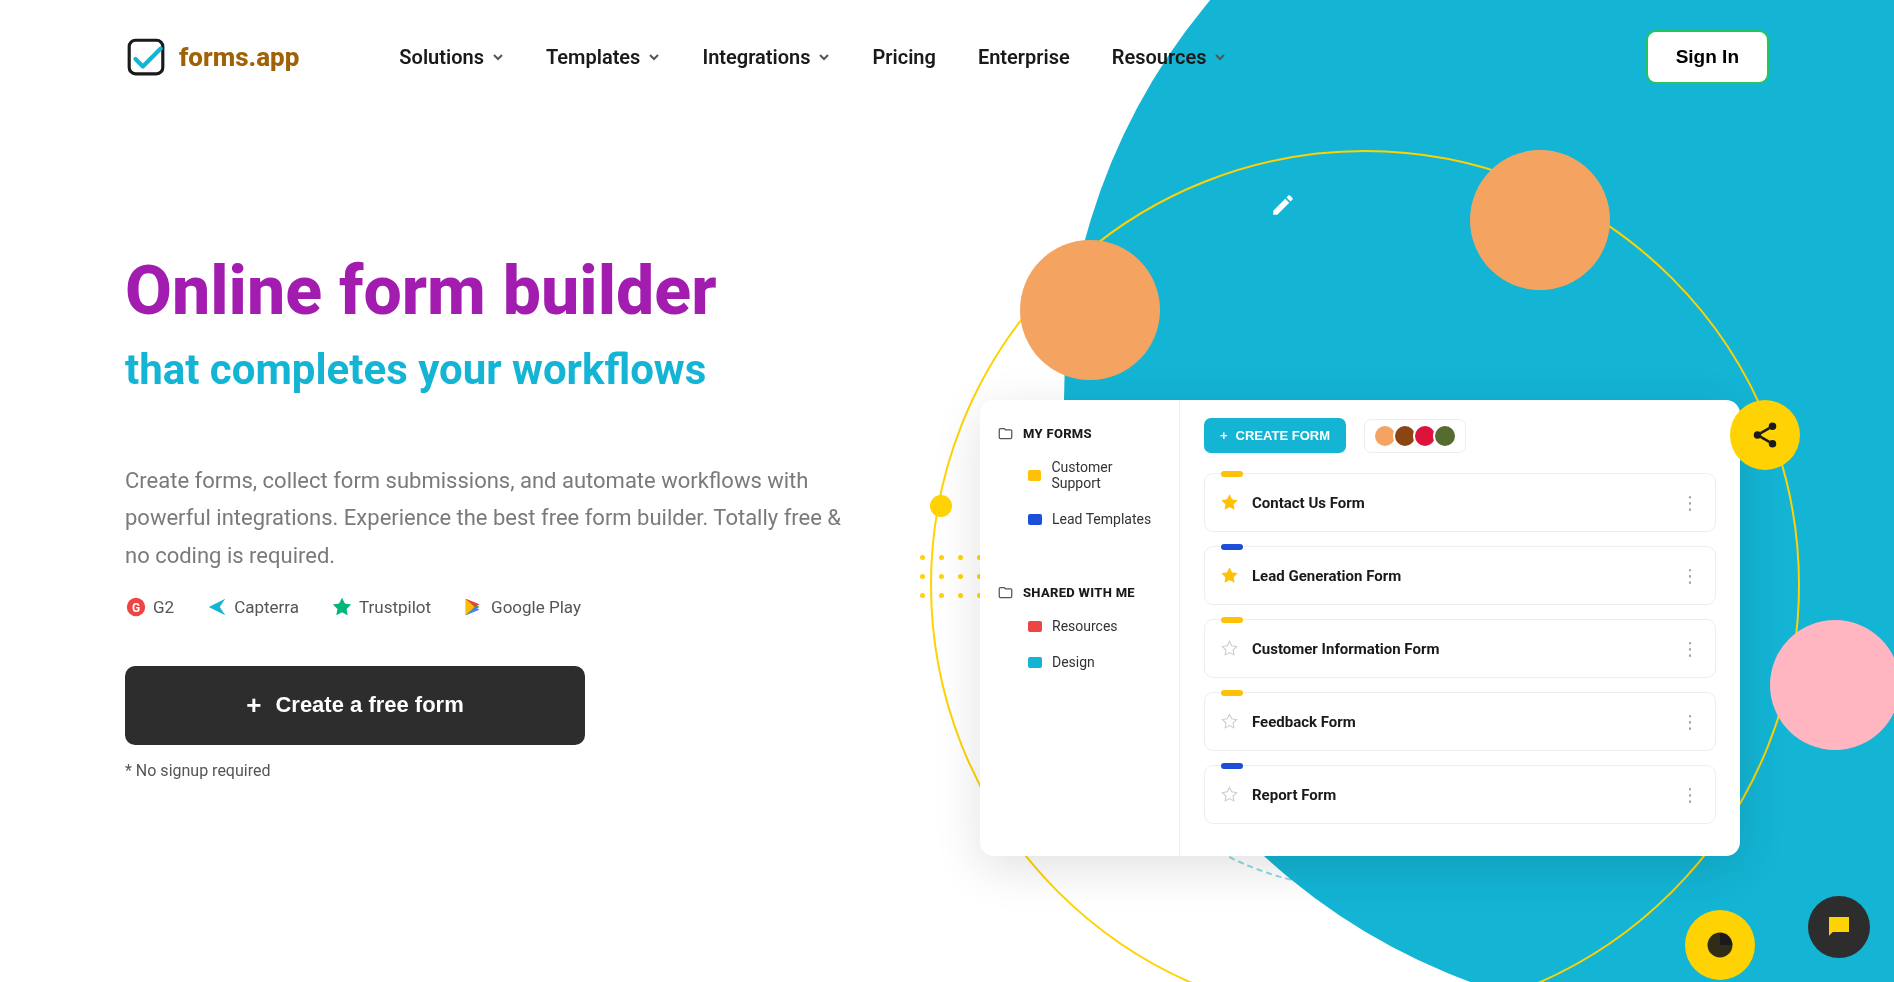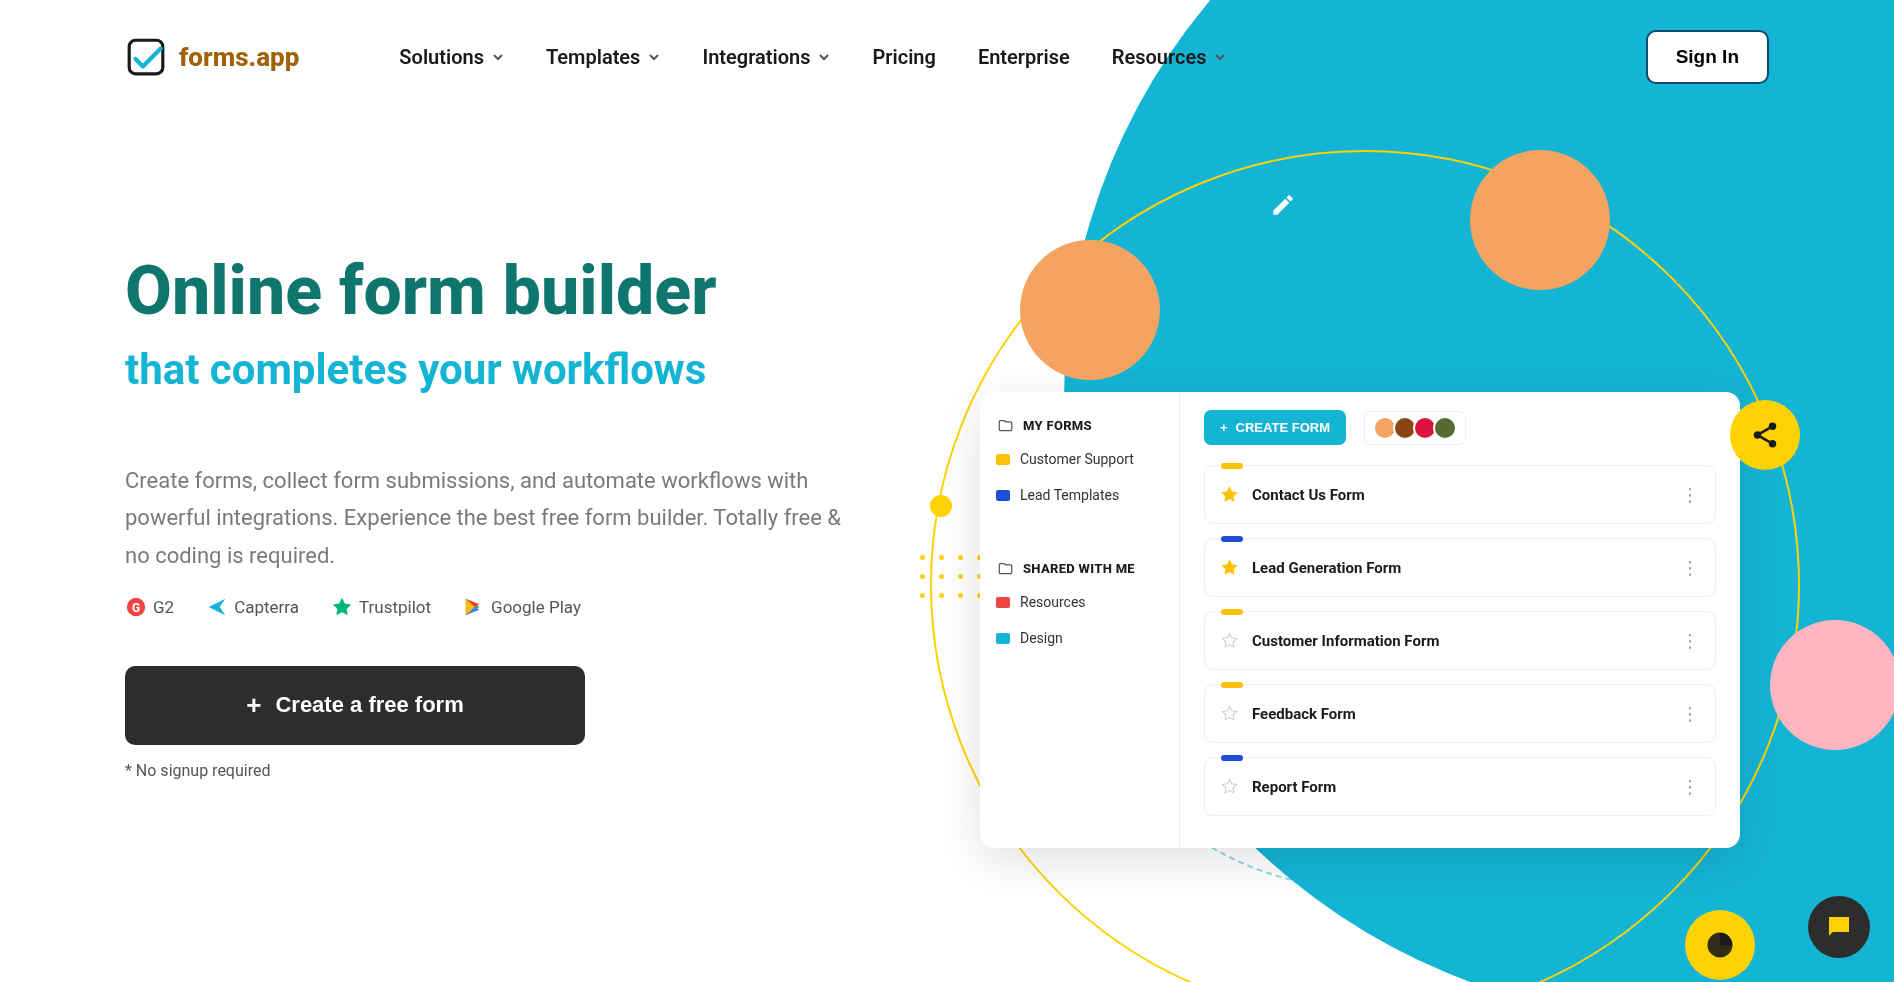--- a/index.html
+++ b/index.html
@@ -7,49 +7,49 @@
 
 
 .header { display: flex; align-items: center; padding: 30px 125px; gap: 60px; position: relative; z-index: 10; }
 .logo { display: flex; align-items: center; gap: 12px; }
 .logo-icon { width: 42px; height: 42px; }
 .logo-text { font-size: 26px; font-weight: 800; color: #a16207; }
 .nav { display: flex; gap: 42px; margin-left: 40px; justify-content: space-between; }
 .nav-item { display: flex; align-items: center; gap: 8px; font-size: 20px; font-weight: 600; color: #1a1a1a; cursor: pointer; }
 .chevron { width: 12px; height: 12px; }
 .header-actions { margin-left: auto; display: flex; gap: 14px; }
-.btn-signin { padding: 14px 28px; border: 2px solid #0c4a6e; border-radius: 10px; background: #fff; font-size: 19px; font-weight: 700; cursor: pointer; }
+.btn-signin { padding: 14px 28px; border: 2px solid #22c55e; border-radius: 10px; background: #fff; font-size: 19px; font-weight: 700; cursor: pointer; }
 .btn-signup { padding: 14px 28px; border: none; border-radius: 10px; background: #2d2d2d; color: #fff; font-size: 19px; font-weight: 700; cursor: pointer; }
 
 
 .hero { display: flex; padding: 140px 0 0 125px; position: relative; z-index: 5; }
 .hero-left { width: 720px; }
-.hero-title { font-size: 68px; font-weight: 800; color: #0f766e; line-height: 1.1; }
+.hero-title { font-size: 68px; font-weight: 800; color: #a21caf; line-height: 1.1; }
 .hero-subtitle { font-size: 42px; font-weight: 700; color: #14b4d4; margin-top: 16px; }
 .hero-desc { font-size: 22px; color: #7a7a7a; line-height: 1.7; margin-top: 68px; }
 .rating-row { display: flex; align-items: center; gap: 20px; margin-top: 42px; }
 .stars { display: flex; gap: 4px; }
 .star { width: 24px; height: 24px; fill: #ffc107; }
 .rating-text { font-size: 18px; color: #555; }
 .platforms { display: flex; gap: 32px; margin-top: 22px; align-items: center; }
 .platform { display: flex; align-items: center; gap: 6px; font-size: 17px; color: #555; }
 .platform-icon { width: 22px; height: 22px; }
 .cta-btn { display: flex; align-items: center; justify-content: center; gap: 14px; width: 460px; padding: 24px; background: #2d2d2d; color: #fff; border: none; border-radius: 10px; font-size: 22px; font-weight: 700; margin-top: 48px; cursor: pointer; }
 .cta-plus { font-size: 26px; font-weight: 700; }
 .cta-note { font-size: 16px; color: #555; margin-top: 16px; }
 
 
 .bg-circle { position: absolute; top: -220px; right: -410px; width: 1240px; height: 1240px; border-radius: 50%; background: #14b4d4; z-index: 1; }
 
 
-.dashboard { position: absolute; top: 392px; left: 980px; width: 760px; background: #fff; border-radius: 14px; box-shadow: 0 12px 48px rgba(0,0,0,0.12); display: flex; z-index: 6; overflow: hidden; }
+.dashboard { position: absolute; top: 400px; left: 980px; width: 760px; background: #fff; border-radius: 14px; box-shadow: 0 12px 48px rgba(0,0,0,0.12); display: flex; z-index: 6; overflow: hidden; }
 .dash-sidebar { width: 200px; border-right: 1px solid #eee; padding: 18px 0; }
 .dash-section-title { display: flex; align-items: center; gap: 10px; padding: 8px 18px; font-size: 13px; font-weight: 800; color: #1a1a1a; letter-spacing: 0.3px; }
 .folder-icon { width: 15px; height: 15px; }
-.dash-folder { display: flex; align-items: center; gap: 10px; padding: 10px 18px 10px 16px; font-size: 14px; color: #333; cursor: pointer; }
+.dash-folder { display: flex; align-items: center; gap: 10px; padding: 10px 18px 10px 48px; font-size: 14px; color: #333; cursor: pointer; }
 .folder-mini { width: 14px; height: 11px; border-radius: 2px; }
 .dash-main { flex: 1; padding: 18px 24px; }
 .dash-topbar { display: flex; align-items: center; gap: 18px; margin-bottom: 20px; }
 .create-form-btn { display: flex; align-items: center; gap: 8px; background: #14b4d4; color: #fff; border: none; border-radius: 7px; padding: 10px 16px; font-size: 13px; font-weight: 800; cursor: pointer; }
 .avatars { display: flex; gap: -6px; padding: 4px 8px; border: 1px solid #eee; border-radius: 7px; }
 .avatar-sm { width: 24px; height: 24px; border-radius: 50%; margin-left: -4px; border: 2px solid #fff; }
 .avatar-sm:first-child { margin-left: 0; }
 .form-item { display: flex; align-items: center; gap: 14px; padding: 18px 16px; border: 1px solid #eee; border-radius: 9px; margin-bottom: 14px; position: relative; }
 .form-accent { position: absolute; top: -3px; left: 16px; width: 22px; height: 6px; border-radius: 3px; }
 .form-star { width: 17px; height: 17px; }

